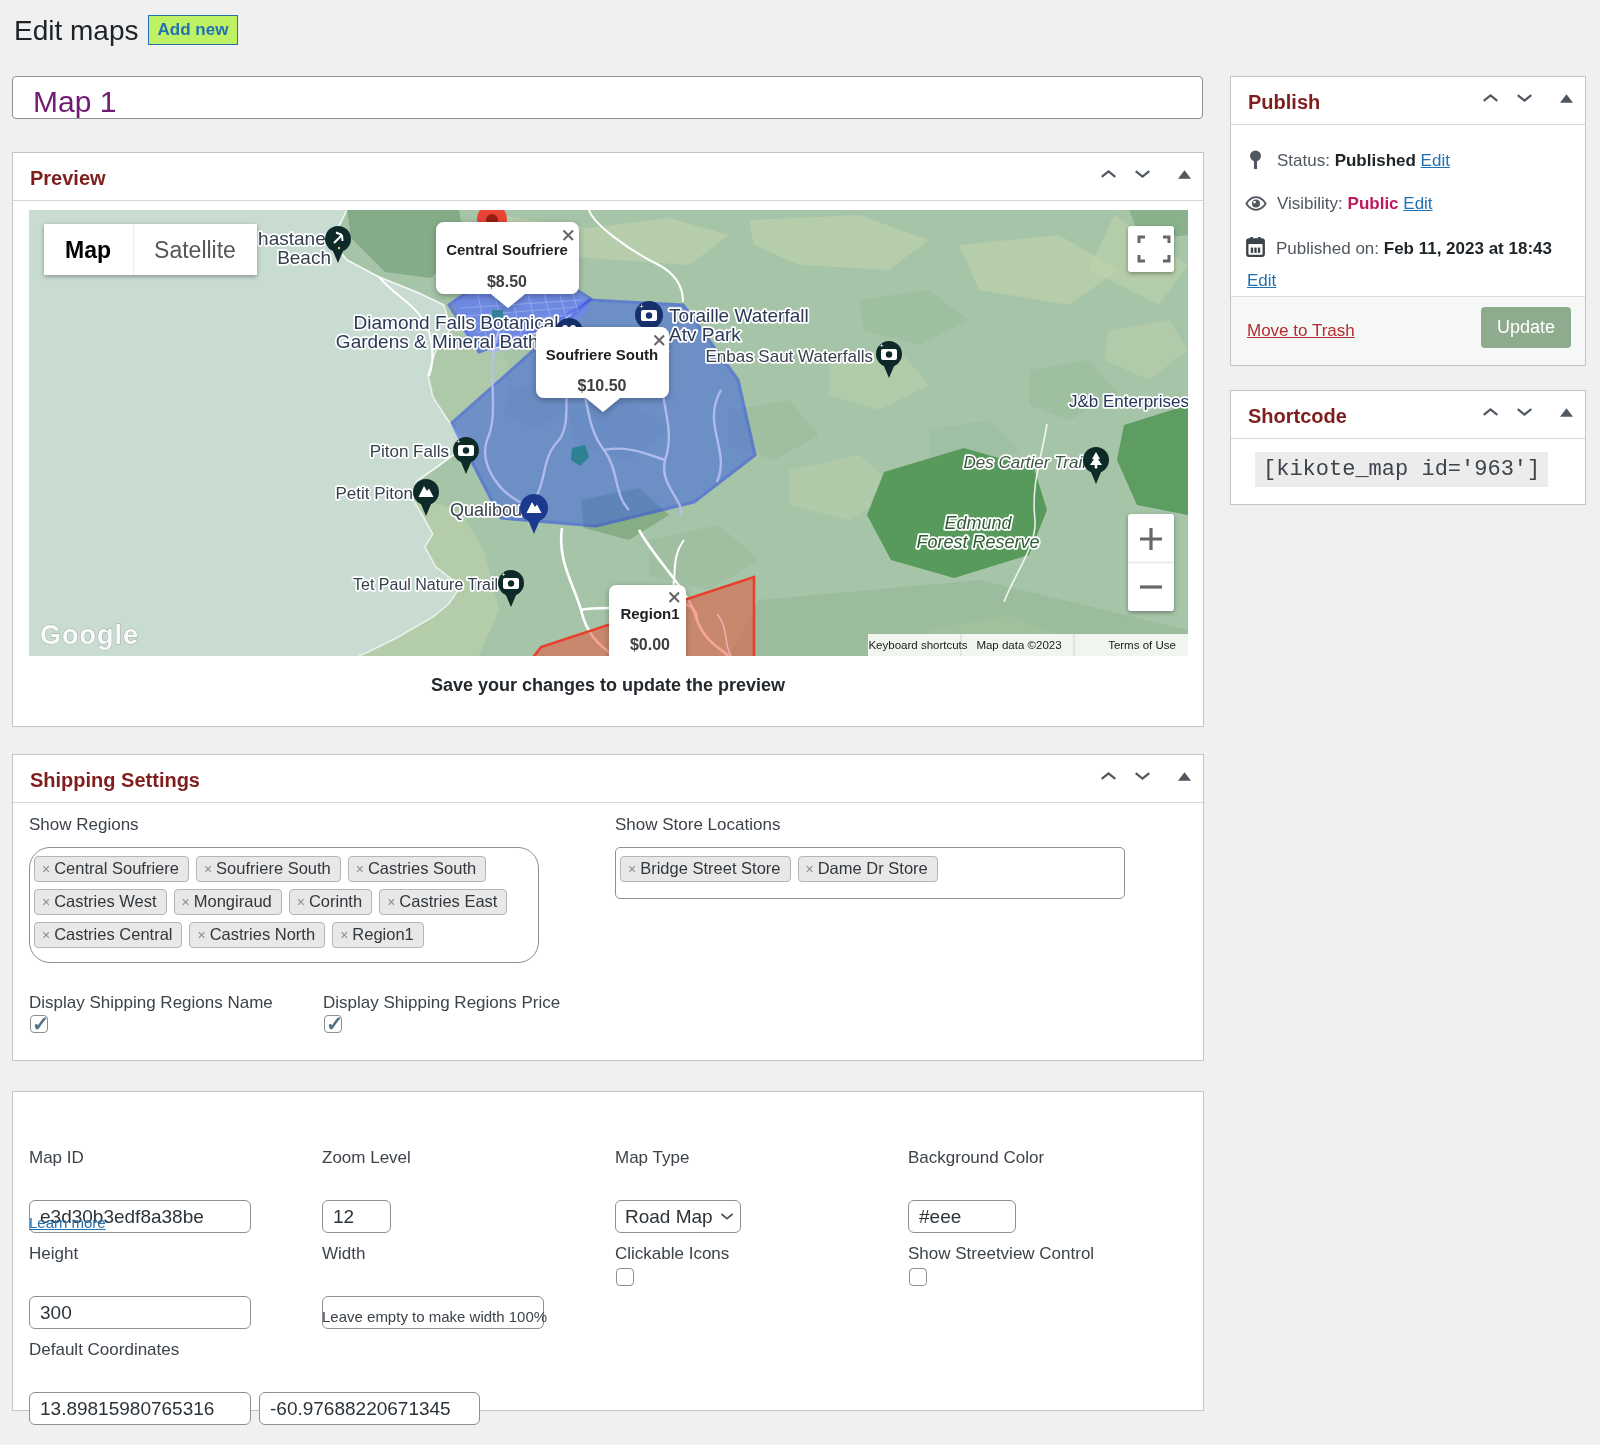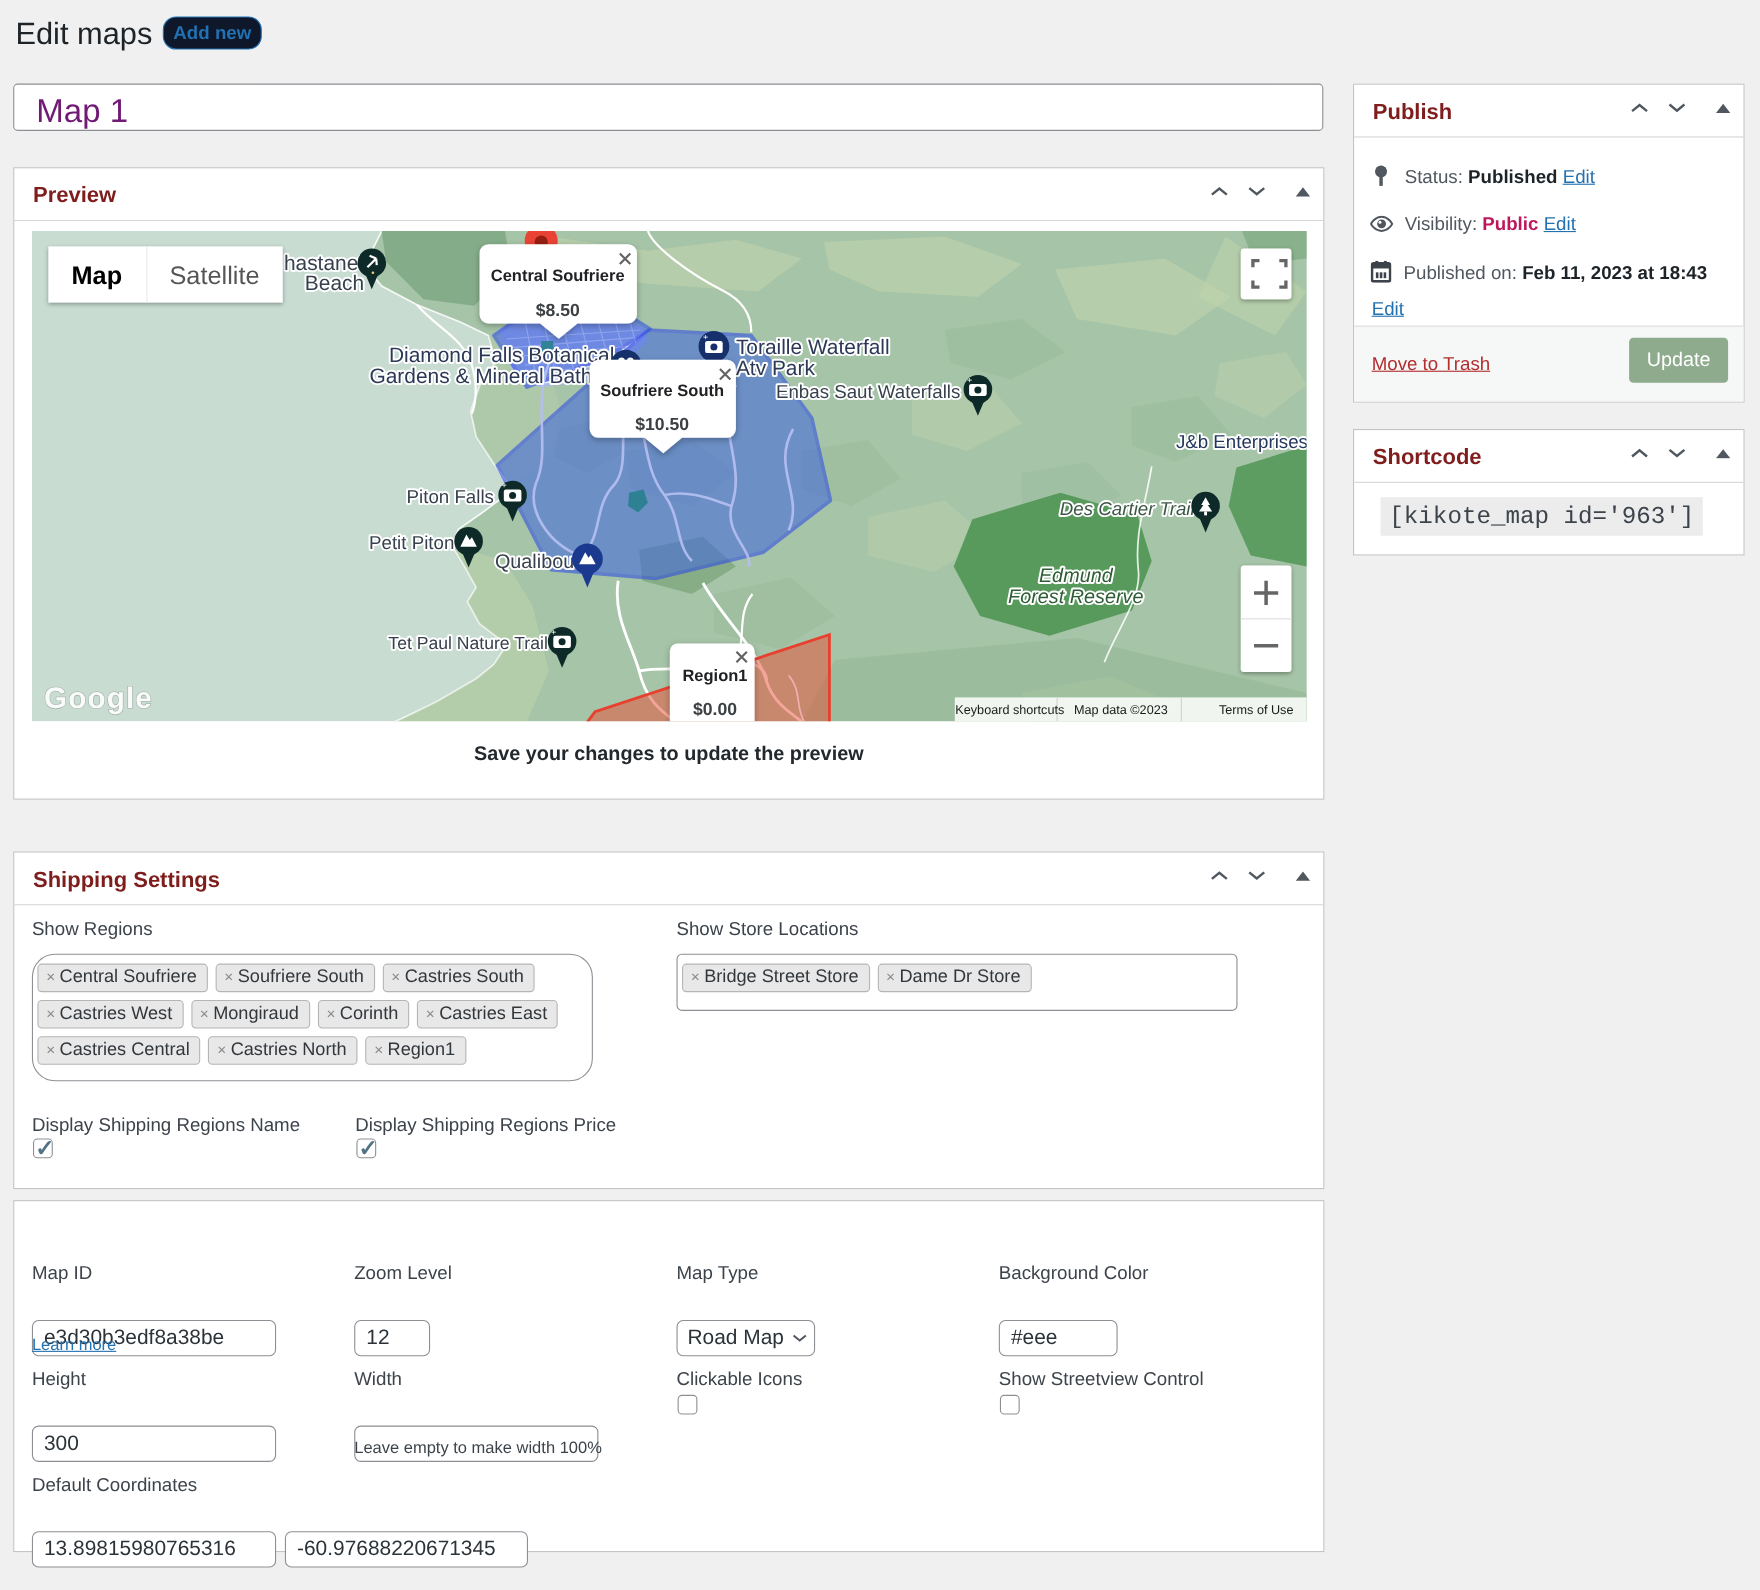--- a/index.html
+++ b/index.html
@@ -19,21 +19,21 @@
 .chip { display:inline-block; background:#e8e8e8; border:1px solid #b5b5b5; border-radius:4px; font-size:16.5px; color:#32373c; padding:2px 9px 3px 7px; margin:3px 7px 4px 0; }
 .chip .x { color:#8b8b8b; font-size:14px; margin-right:4px; }
 .cb { position:absolute; width:18px; height:18px; background:#fff; border:1px solid #8c8f94; border-radius:4px; }
 .cb.chk::after { content:"\2713"; position:absolute; left:1px; top:-4px; font-size:21px; font-weight:700; color:#527286; }
 .small { position:absolute; font-size:15px; }
 </style>
 </head>
 <body>
 
 <div style="position:absolute;left:14px;top:15px;font-size:28px;color:#1d2327;">Edit maps</div>
-<div style="position:absolute;left:148px;top:15px;width:90px;height:30px;border:1px solid #2271b1;border-radius:12px;background:#0f172a;color:#2271b1;font-size:17px;font-weight:600;text-align:center;line-height:28px;">Add new</div>
+<div style="position:absolute;left:148px;top:15px;width:90px;height:30px;border:1px solid #2271b1;border-radius:0;background:#bef264;color:#2271b1;font-size:17px;font-weight:600;text-align:center;line-height:28px;">Add new</div>
 
 <div style="position:absolute;left:12px;top:76px;width:1191px;height:43px;background:#fff;border:1px solid #8c8f94;border-radius:4px;font-size:30px;color:#701a75;padding-left:20px;line-height:50px;">Map 1</div>
 
 <div class="panel" style="left:12px;top:152px;width:1192px;height:575px;">
   <div class="phead">
     <span class="ptitle">Preview</span>
     <span class="handle">
       <svg class="chev" viewBox="0 0 20 10">
           <path d="M2 8.5 L10 2 L18 8.5" fill="none" stroke="#50575e" stroke-width="2.6"></path>
         </svg>
@@ -254,21 +254,21 @@
 <text x="990" y="439" text-anchor="middle">Map data ©2023</text>
 <text x="1113" y="439" text-anchor="middle">Terms of Use</text>
 </g>
 </g>
 </svg>
 
   </div>
   <div style="position:absolute;left:0;top:522px;width:100%;text-align:center;font-size:18px;font-weight:700;color:#23282d;">Save your changes to update the preview</div>
 </div>
 
-<div class="panel" style="left:12px;top:754px;width:1192px;height:307px;margin-top:20px;">
+<div class="panel" style="left:12px;top:754px;width:1192px;height:307px;">
   <div class="phead">
     <span class="ptitle">Shipping Settings</span>
     <span class="handle">
       <svg class="chev" viewBox="0 0 20 10">
           <path d="M2 8.5 L10 2 L18 8.5" fill="none" stroke="#50575e" stroke-width="2.6"></path>
         </svg>
       <svg class="chev" viewBox="0 0 20 10">
           <path d="M2 1.5 L10 8 L18 1.5" fill="none" stroke="#50575e" stroke-width="2.6"></path>
         </svg>
       <svg class="tri" viewBox="0 0 14 9">

